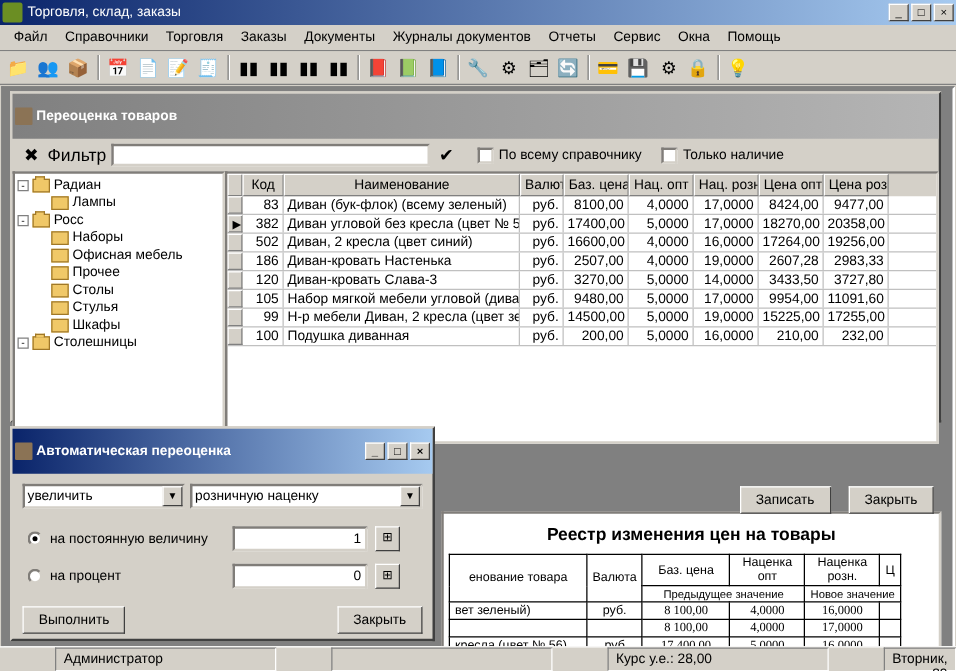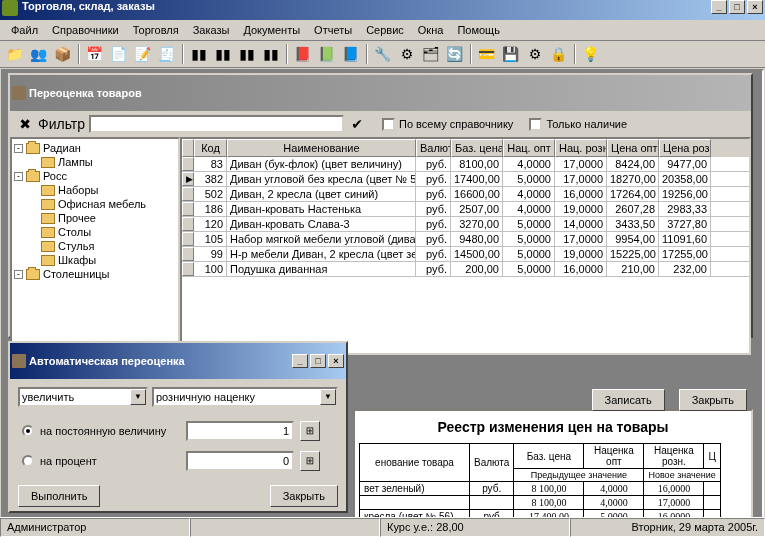--- a/index.html
+++ b/index.html
@@ -1,18 +1,18 @@
 <!DOCTYPE html>
 <html><head>
 <meta charset="utf-8">
 <style>
 * { box-sizing: border-box; margin: 0; padding: 0; font-family: Tahoma, sans-serif; font-size: 11px; }
 body { background: #d4d0c8; width: 765px; height: 537px; overflow: hidden; position: relative; }
 
-.titlebar { background: linear-gradient(to right, #0a246a, #a6caf0); height: 20px; display: flex; padding: 0 2px; color: white; font-weight: bold; }
+.titlebar { background: linear-gradient(to right, #0a246a, #a6caf0); height: 20px; display: flex; align-items: center; padding: 0 2px; color: white; font-weight: normal; }
 .titlebar-icon { width: 16px; height: 16px; background: #6b8e23; border-radius: 2px; margin-right: 4px; }
 .titlebar-text { flex: 1; }
 .win-btns { display: flex; gap: 2px; }
 .win-btn { width: 16px; height: 14px; background: #d4d0c8; border: 1px solid; border-color: #fff #404040 #404040 #fff; font-size: 9px; line-height: 12px; text-align: center; font-family: Marlett, Arial; cursor: pointer; color: black; }
 
 .menubar { background: #d4d0c8; display: flex; padding: 2px 4px; border-bottom: 1px solid #808080; }
 .menu-item { padding: 2px 7px; cursor: pointer; }
 
 .toolbar { background: #d4d0c8; padding: 2px 4px; display: flex; gap: 2px; align-items: center; border-bottom: 1px solid #808080; }
 .tb-btn { width: 22px; height: 22px; border: 1px solid transparent; display: flex; align-items: center; justify-content: center; cursor: pointer; font-size: 14px; }
@@ -69,41 +69,42 @@
 .main-buttons { position: absolute; right: 15px; top: 318px; display: flex; gap: 14px; z-index: 5; }
 
 .report-panel { position: absolute; left: 350px; top: 338px; width: 400px; height: 130px; background: white; border: 2px inset #d4d0c8; overflow: hidden; padding: 4px; }
 .report-title { font-weight: bold; font-size: 14px; text-align: center; padding: 4px; }
 .report-table { border-collapse: collapse; margin-top: 4px; }
 .report-table td, .report-table th { border: 1px solid black; padding: 1px 4px; font-size: 10px; text-align: center; }
 .report-table th { font-weight: normal; }
 .rt-num { text-align: right; font-family: Liberation Serif, serif; }
 
 .statusbar { position: absolute; bottom: 0; left: 0; right: 0; height: 20px; background: #d4d0c8; display: flex; border-top: 1px solid #fff; }
-.status-cell { border: 1px solid; border-color: #808080 #fff #fff #808080; padding: 2px 6px; font-size: 11px; }
+.status-cell { border: 1px solid; border-color: #808080 #fff #fff #808080; padding: 2px 6px; font-size: 11px; margin-left: 44px; }
 </style>
 </head>
 <body>
 
 <div class="titlebar">
   <div class="titlebar-icon"></div>
   <div class="titlebar-text">Торговля, склад, заказы</div>
   <div class="win-btns">
     <div class="win-btn">_</div>
     <div class="win-btn">□</div>
     <div class="win-btn">×</div>
   </div>
 </div>
 
 <div class="menubar">
   <div class="menu-item">Файл</div>
   <div class="menu-item">Справочники</div>
   <div class="menu-item">Торговля</div>
   <div class="menu-item">Заказы</div>
   <div class="menu-item">Документы</div>
+  <div class="menu-item">Журналы документов</div>
   <div class="menu-item">Отчеты</div>
   <div class="menu-item">Сервис</div>
   <div class="menu-item">Окна</div>
   <div class="menu-item">Помощь</div>
 </div>
 
 <div class="toolbar">
   <div class="tb-btn">📁</div>
   <div class="tb-btn">👥</div>
   <div class="tb-btn">📦</div>
@@ -214,21 +215,21 @@
             <div class="grid-hcell" style="width:52px">Баз. цена</div>
             <div class="grid-hcell" style="width:52px">Нац. опт</div>
             <div class="grid-hcell" style="width:52px">Нац. розн.</div>
             <div class="grid-hcell" style="width:52px">Цена опт</div>
             <div class="grid-hcell" style="width:52px">Цена розн.</div>
           </div>
         <div id="gbody">
             <div class="grid-row">
               <div class="grid-cell row-marker"></div>
               <div class="grid-cell c-code">83</div>
-              <div class="grid-cell c-name">Диван (бук-флок) (цвет величину)</div>
+              <div class="grid-cell c-name">Диван (бук-флок) (всему зеленый)</div>
               <div class="grid-cell c-curr">руб.</div>
               <div class="grid-cell c-num">8100,00</div>
               <div class="grid-cell c-num">4,0000</div>
               <div class="grid-cell c-num">17,0000</div>
               <div class="grid-cell c-num">8424,00</div>
               <div class="grid-cell c-num">9477,00</div>
             </div>
             <div class="grid-row">
               <div class="grid-cell row-marker">▶</div>
               <div class="grid-cell c-code">382</div>

